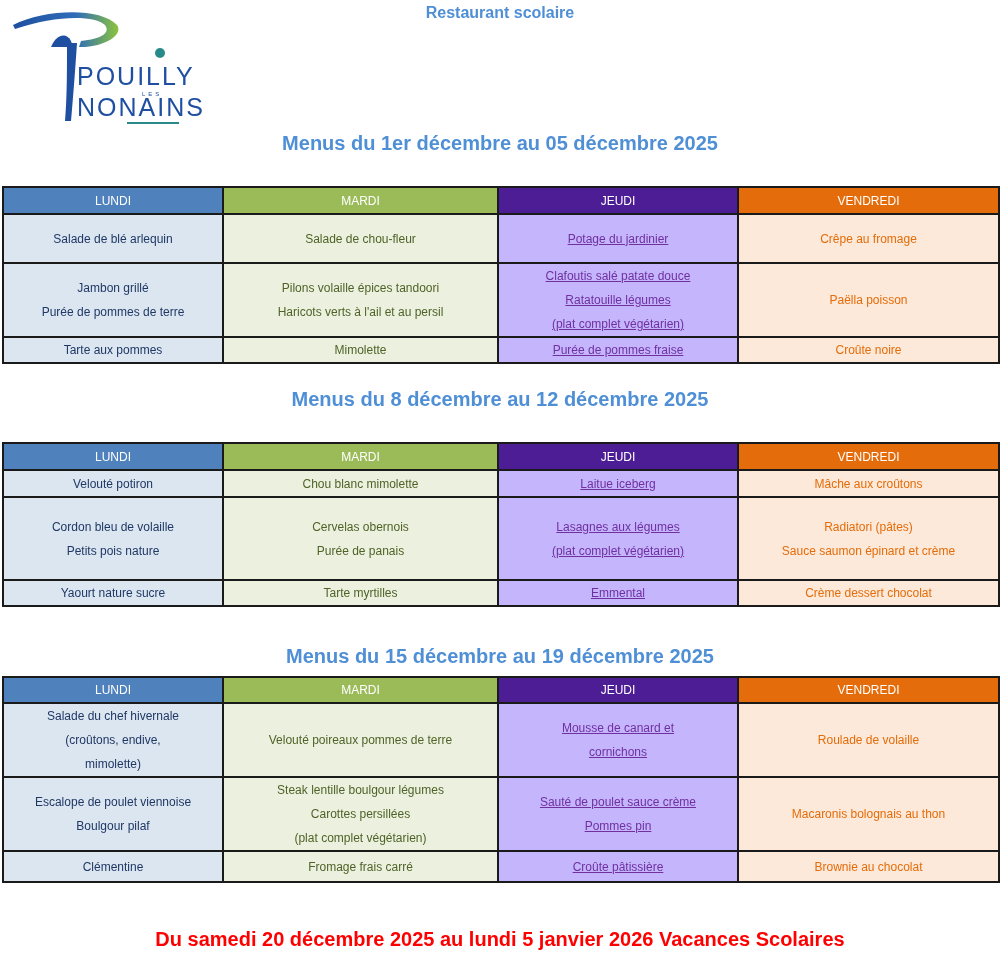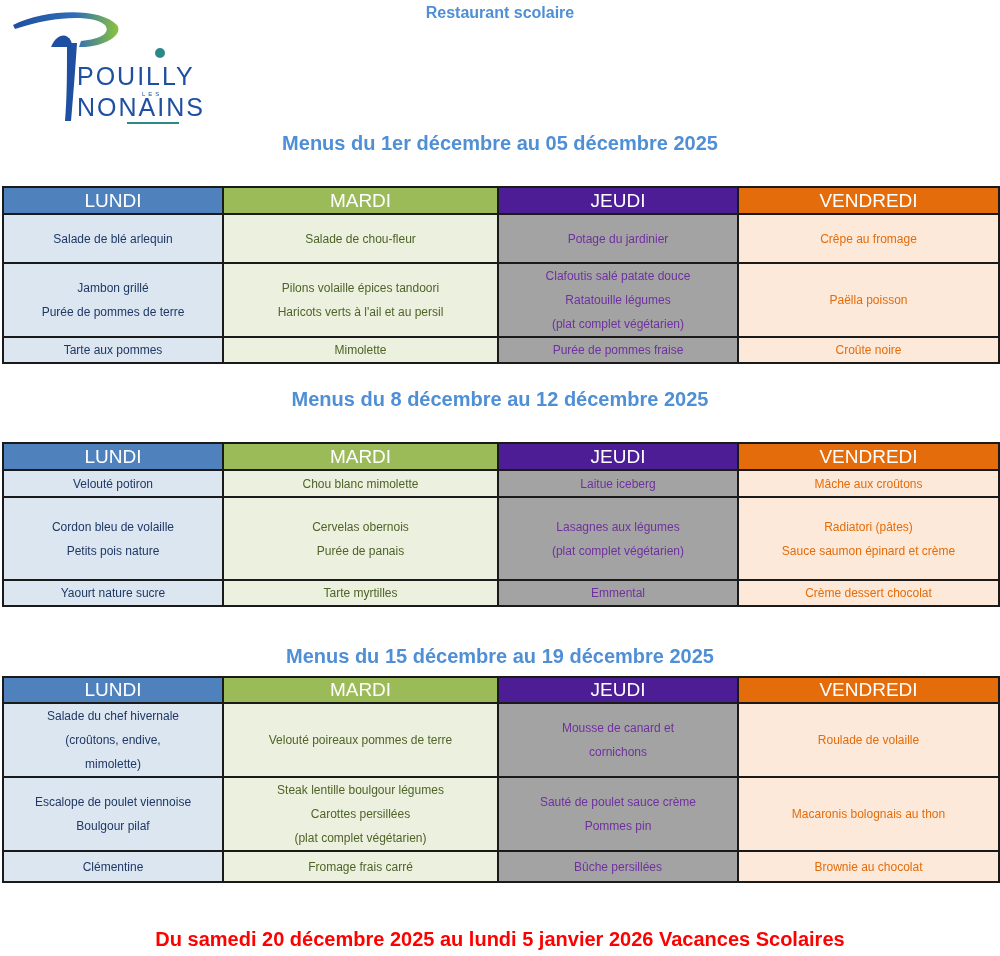--- a/index.html
+++ b/index.html
@@ -8,28 +8,28 @@
   .logo { position:absolute; left:5px; top:3px; width:220px; height:125px; }
   .title { position:absolute; left:0; width:1000px; text-align:center;
            font-weight:bold; color:#4f8fd6; }
   .main-title { top:4px; font-size:16px; }
   .week-title { font-size:20px; }
   table.menu { position:absolute; left:2px; width:996px; border-collapse:collapse;
                table-layout:fixed; }
   table.menu td, table.menu th { border:2px solid #1a1a1a; text-align:center;
                vertical-align:middle; padding:0 2px; font-size:12px; line-height:24px;
                font-weight:normal; }
-  table.menu th { color:#ffffff; font-size:19px; }
+  table.menu th { color:#ffffff; font-size:12px; }
   th.c-lundi { background:#4f81bd; }
   th.c-mardi { background:#9bbb59; }
   th.c-jeudi { background:#4c1d95; }
   th.c-vendredi { background:#e46c0a;margin-left:16px; }
   td.c-lundi { background:#dce6f1; color:#1f3864; }
   td.c-mardi { background:#ebf1de; color:#4f6228; }
-  td.c-jeudi { background:#a3a3a3; color:#7030a0; }
+  td.c-jeudi { background:#c4b5fd; color:#7030a0;text-decoration:underline; }
   td.c-vendredi { background:#fde9d9; color:#e46c0a; }
   .line { display:block; }
   .footer { position:absolute; left:0; width:1000px; top:928px; text-align:center;
             color:#ff0000; font-weight:bold; font-size:20px; }
 </style>
 </head>
 <body>
 
 <div class="logo">
   <svg width="220" height="125" viewBox="0 0 220 125">
@@ -232,21 +232,21 @@
         </td>
   </tr>
   <tr style="height:31px">
     <td class="c-lundi">
           <span class="line">Clémentine</span>
         </td>
     <td class="c-mardi">
           <span class="line">Fromage frais carré</span>
         </td>
     <td class="c-jeudi">
-          <span class="line">Bûche persillées</span>
+          <span class="line">Croûte pâtissière</span>
         </td>
     <td class="c-vendredi">
           <span class="line">Brownie au chocolat</span>
         </td>
   </tr>
 </tbody>
   </table>
 
 <div class="footer">Du samedi 20 décembre 2025 au lundi 5 janvier 2026 Vacances Scolaires</div>
 

